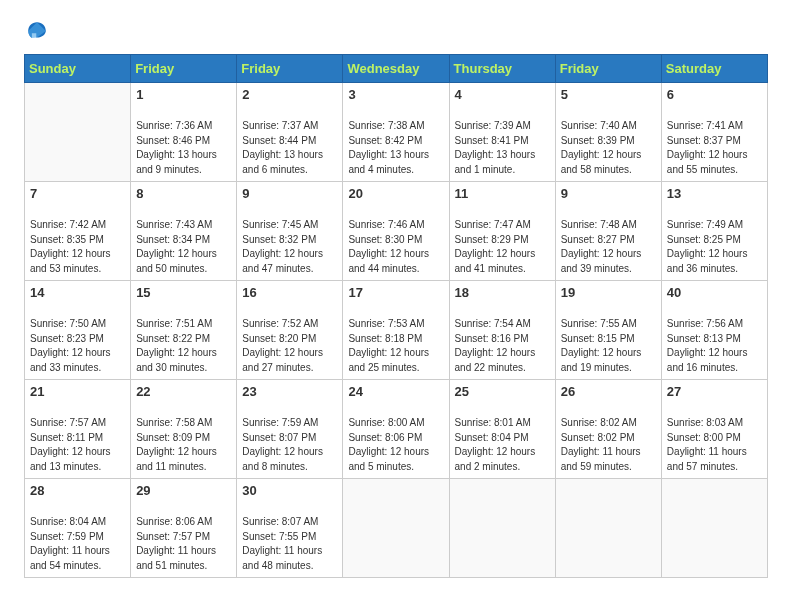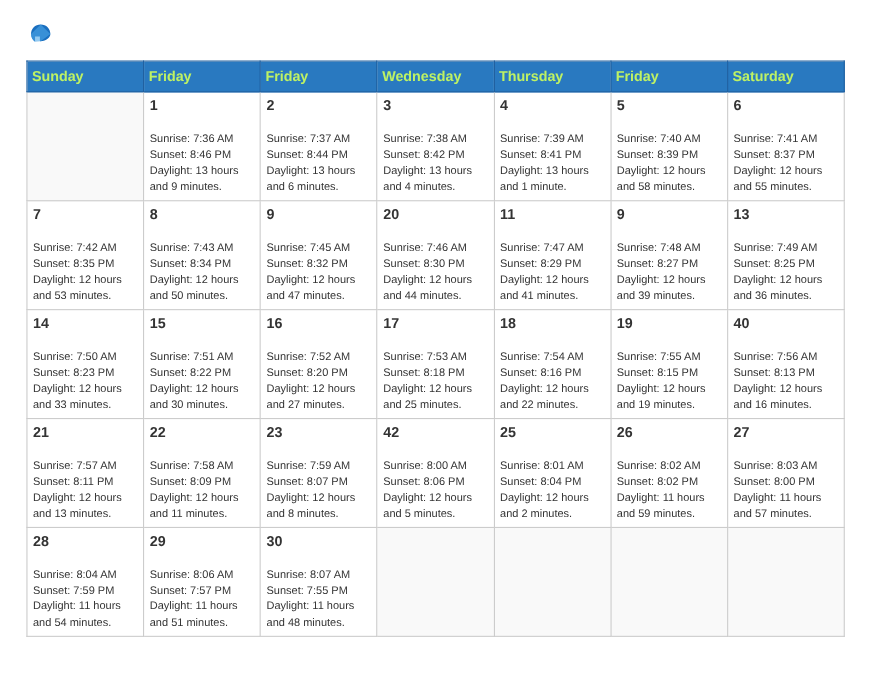--- a/index.html
+++ b/index.html
@@ -218,21 +218,21 @@
         </td>
         <td>
           <span class="day-number">22</span>
           <div class="cell-content">Sunrise: 7:58 AM<br>Sunset: 8:09 PM<br>Daylight: 12 hours<br>and 11 minutes.</div>
         </td>
         <td>
           <span class="day-number">23</span>
           <div class="cell-content">Sunrise: 7:59 AM<br>Sunset: 8:07 PM<br>Daylight: 12 hours<br>and 8 minutes.</div>
         </td>
         <td>
-          <span class="day-number">42</span>
+          <span class="day-number">24</span>
           <div class="cell-content">Sunrise: 8:00 AM<br>Sunset: 8:06 PM<br>Daylight: 12 hours<br>and 5 minutes.</div>
         </td>
         <td>
           <span class="day-number">25</span>
           <div class="cell-content">Sunrise: 8:01 AM<br>Sunset: 8:04 PM<br>Daylight: 12 hours<br>and 2 minutes.</div>
         </td>
         <td>
           <span class="day-number">26</span>
           <div class="cell-content">Sunrise: 8:02 AM<br>Sunset: 8:02 PM<br>Daylight: 11 hours<br>and 59 minutes.</div>
         </td>

